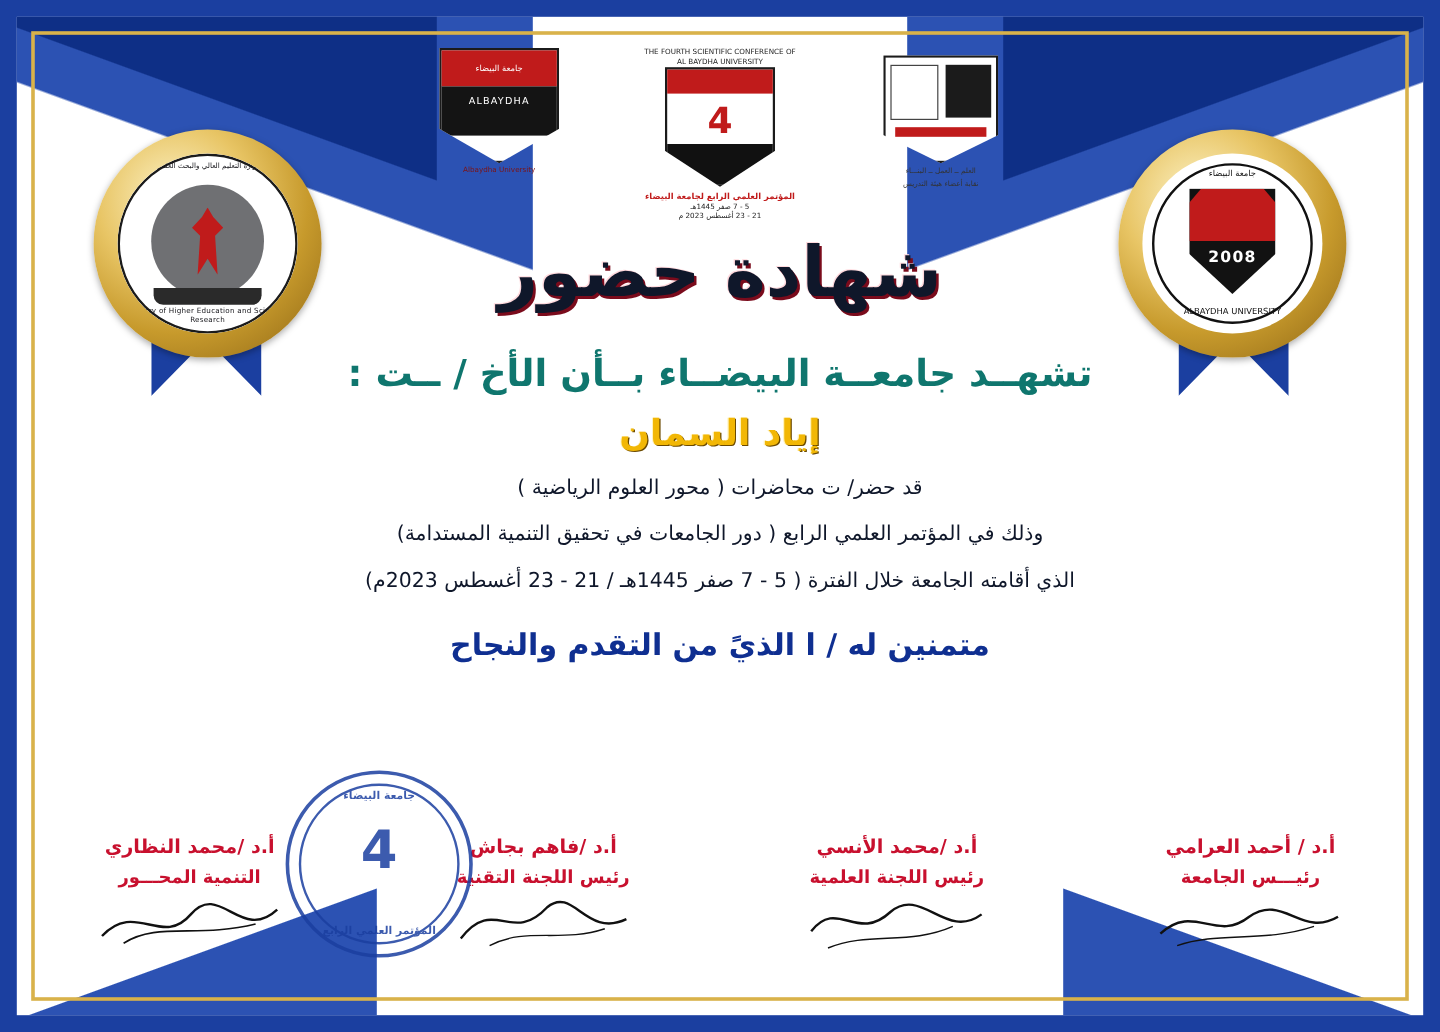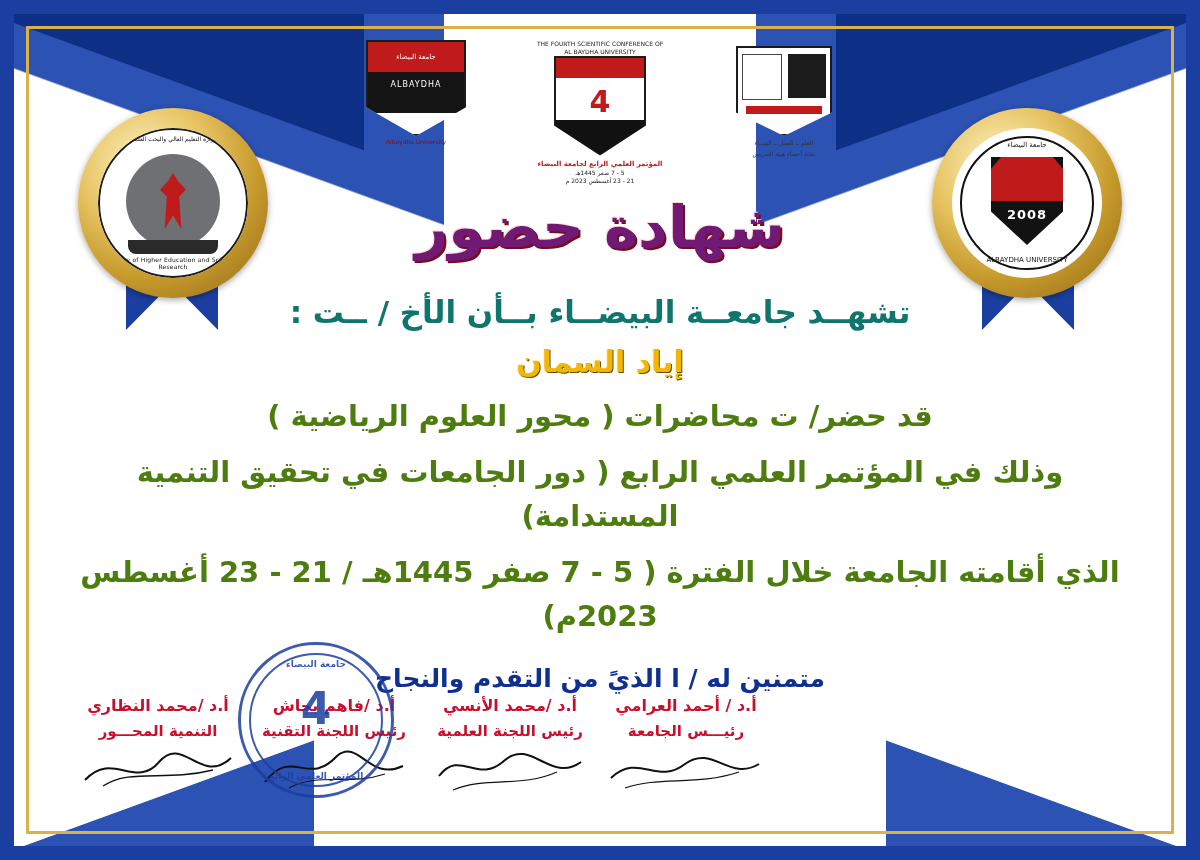--- a/index.html
+++ b/index.html
@@ -293,63 +293,63 @@
     position: absolute;
     left: 60px; right: 60px;
     top: 180px;
     z-index: 8;
     text-align: center;
     direction: rtl;
   }
   .cert-title {
     font-size: 58px;
     font-weight: bold;
-    color: #701a75;
+    color: #0f172a;
     letter-spacing: 1px;
     text-shadow: 2px 2px 0 #7a0b1c, -1px -1px 0 #ffd9dd;
     margin: 16px 0 34px;
     line-height: 1.1;
   }
   .line-intro {
     font-size: 31px;
     font-weight: bold;
     color: #0f766e;
     margin: 18px 0 10px;
     letter-spacing: .5px;
   }
   .recipient {
     font-size: 30px;
     font-weight: bold;
     color: #f2b705;
     text-shadow: 1px 1px 0 #6b4a00, -1px 0 0 #fff3bf;
     margin: 14px 0 16px;
   }
   .line-body {
-    font-size: 29px;
-    color: #4d7c0f;
-    font-weight: bold;
+    font-size: 17px;
+    color: #0f172a;
+    font-weight: normal;
     margin: 13px 0;
     line-height: 1.5;
   }
   .wish {
     font-size: 25px;
     font-weight: bold;
     color: #0f2f91;
     margin: 26px 0 0;
   }
 
   
   .signatures {
     position: absolute;
     left: 70px; right: 70px;
     bottom: 62px;
     z-index: 8;
     display: flex;
     flex-direction: row-reverse;
-    justify-content: flex-start;
+    justify-content: space-between;
     align-items: flex-start;
     direction: rtl;
   }
   .sig {
     width: 176px;
     text-align: center;
     color: #c8102e;
   }
   .sig .name {
     font-size: 16px;

